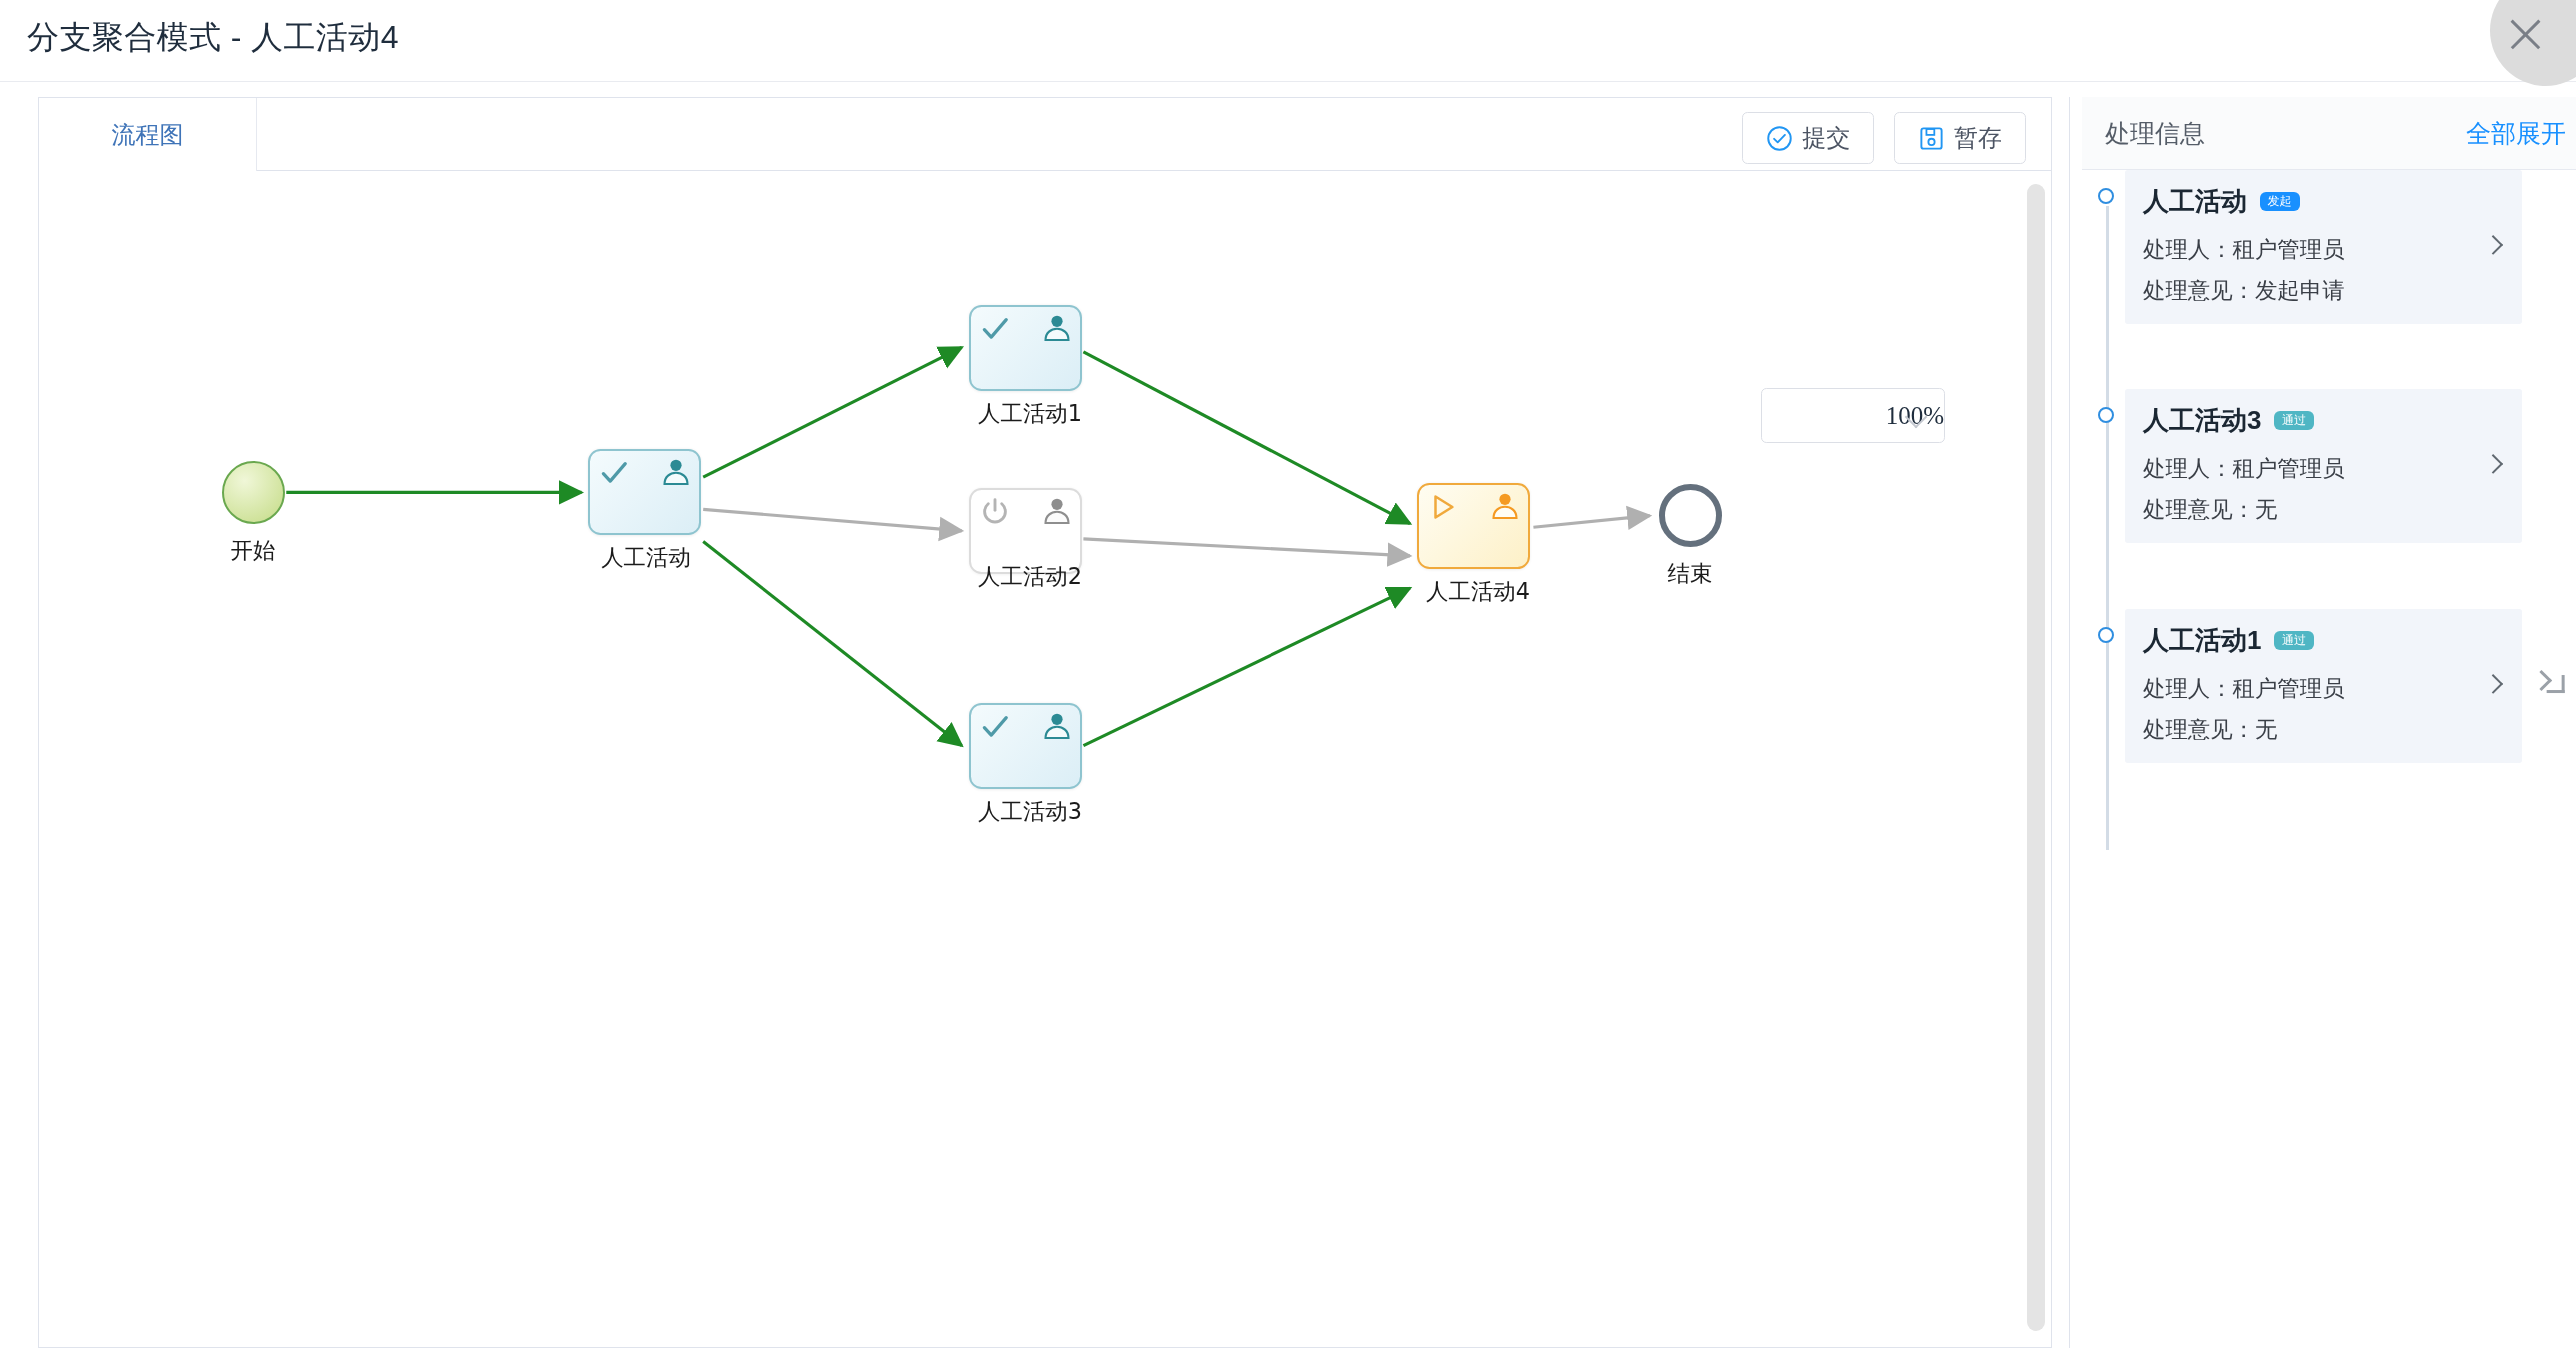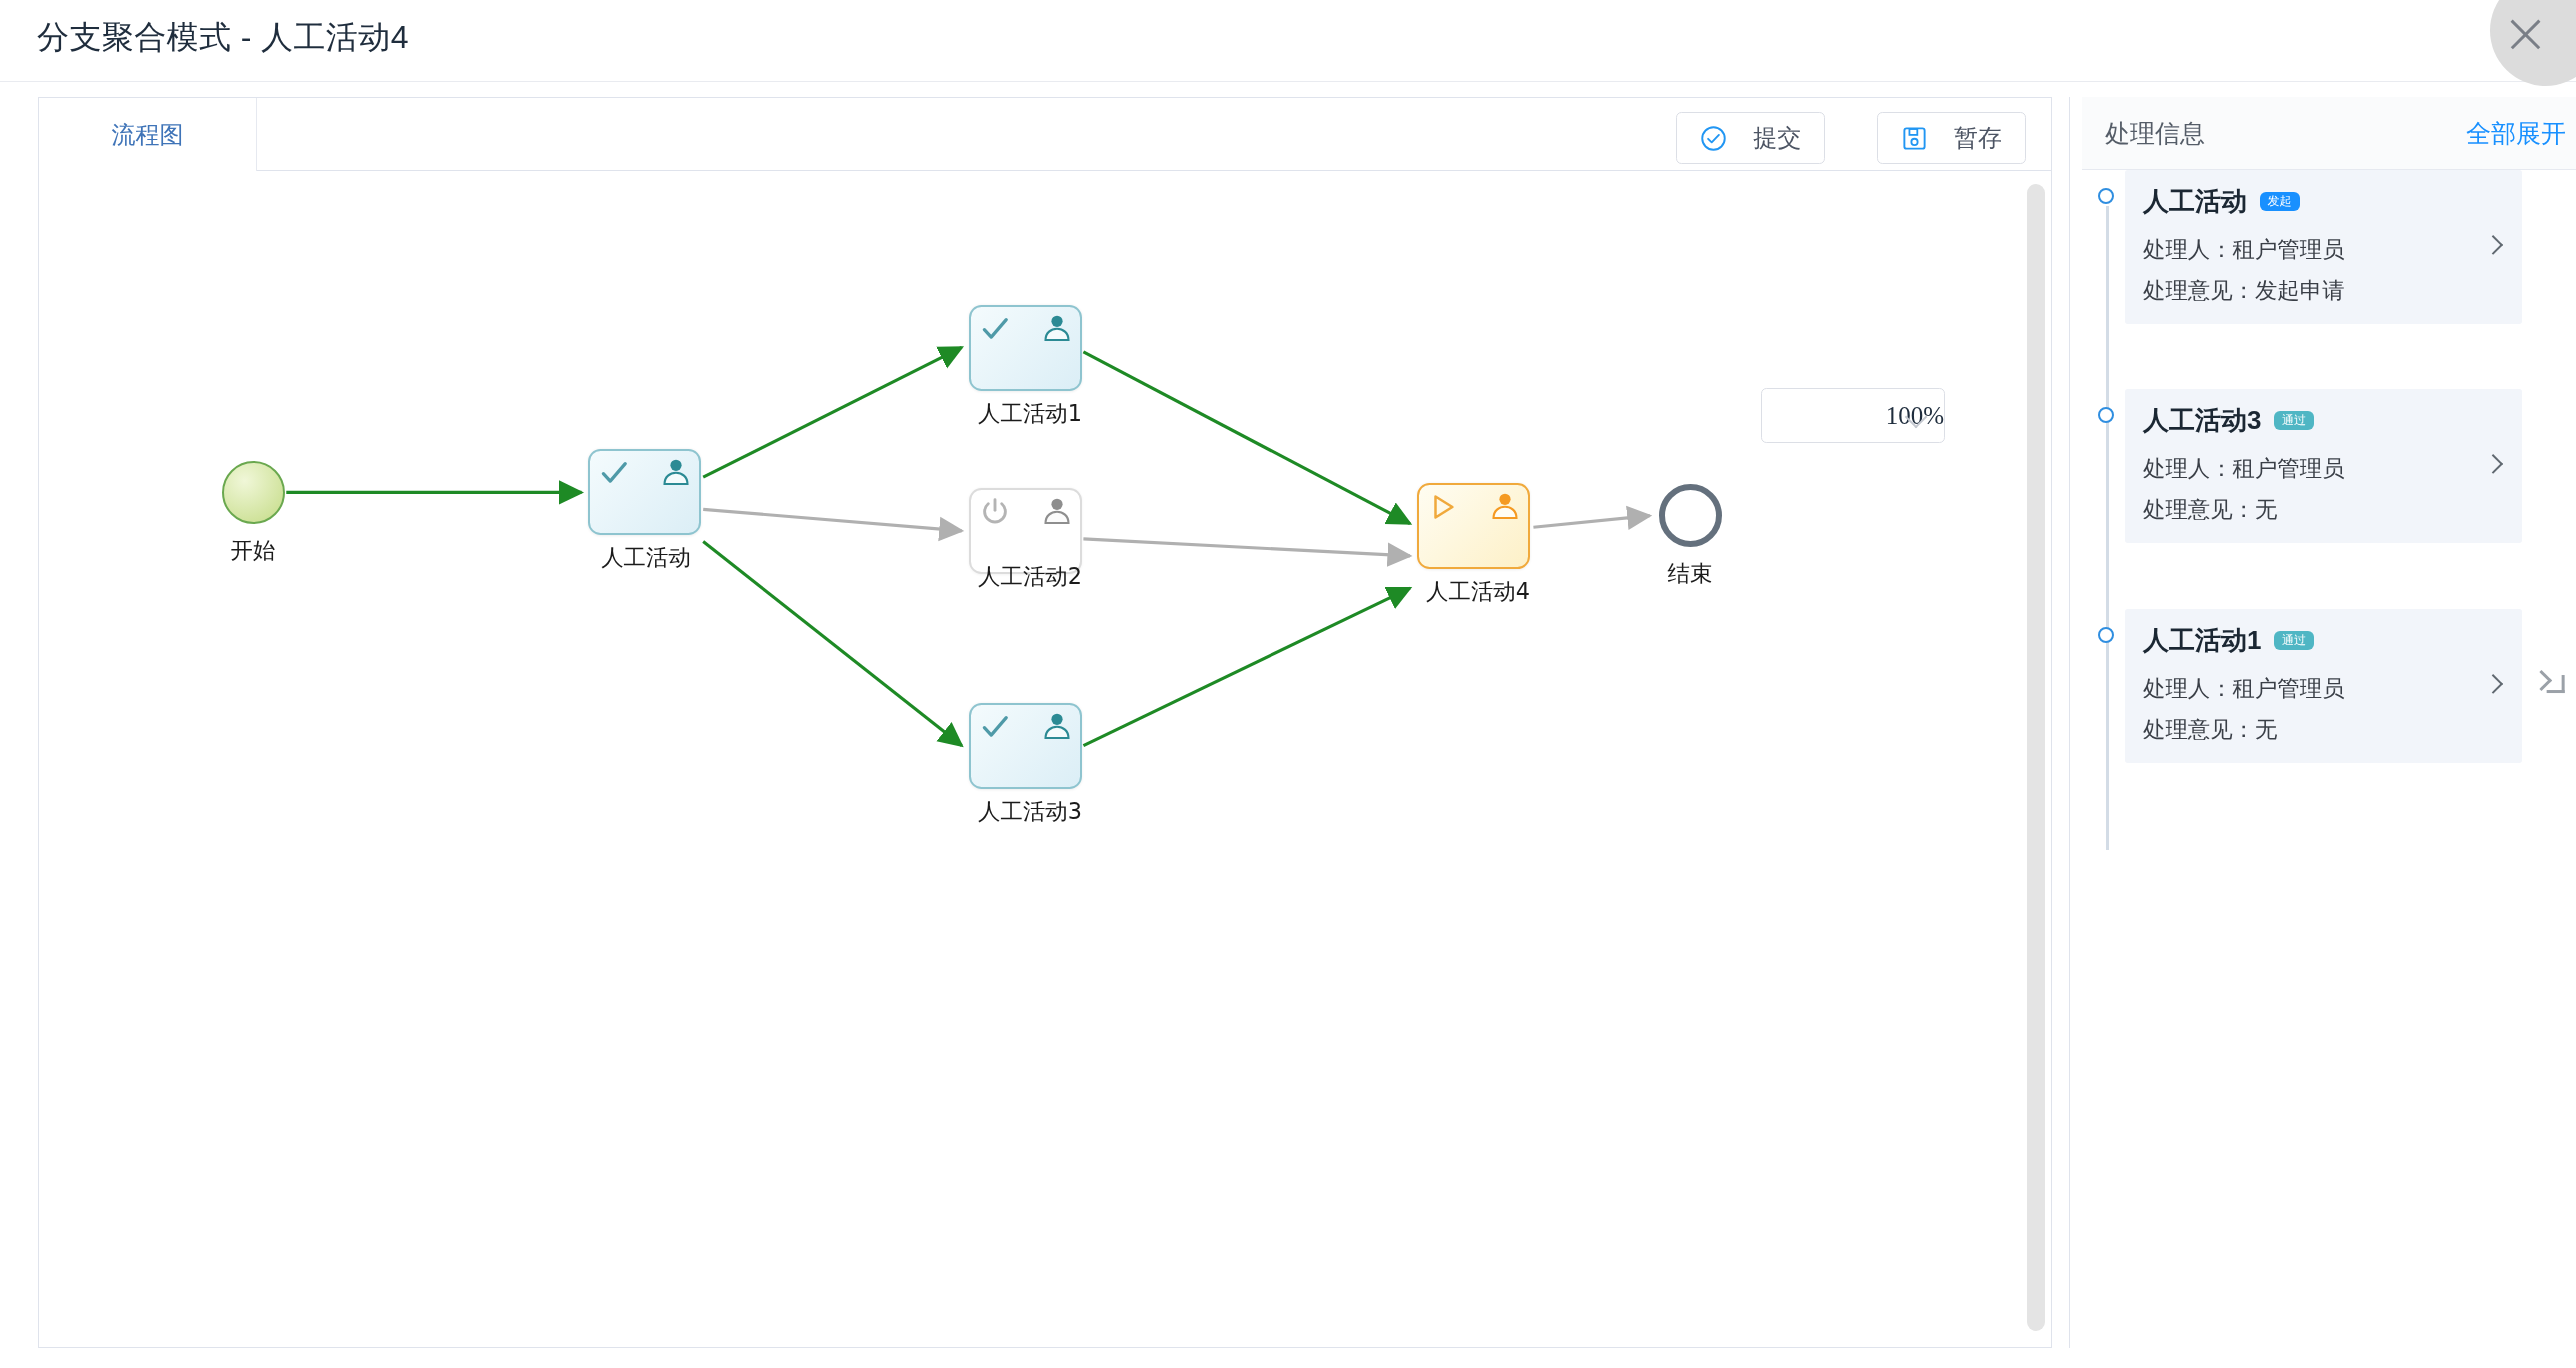--- a/index.html
+++ b/index.html
@@ -13,21 +13,20 @@
   
   .titlebar {
     position: absolute; left: 0; top: 0; width: 2576px; height: 82px;
     border-bottom: 1.8px solid #e9ebf0;
     background: #fff;
   }
   .titlebar-text {
     position: absolute; left: 27px; top: 16px;
     font-size: 32px; color: #1f2d3d; letter-spacing: 0.4px;
     white-space: nowrap;
-    margin-left: 10px;
   }
   .close-btn {
     position: absolute; right: -25px; top: -25px;
     width: 111px; height: 111px; border-radius: 50%;
     background: #dcdcdc;
   }
   .close-btn .x {
     position: absolute; left: 16px; top: 39px;
     width: 39px; height: 39px;
   }
@@ -60,22 +59,22 @@
   .tab.active { color: #3f74b8; }
   .tabs-spacer { flex: 1; }
 
   .toolbar-btns {
     position: absolute; right: 25px; top: 14.3px;
     display: flex; gap: 19.7px; align-items: center;
   }
   .tb-btn {
     height: 52px; padding: 0 23px; border: 1.8px solid #dcdfe6;
     border-radius: 5.4px; background: #fff; cursor: pointer;
-    display: flex; align-items: center; gap: 26px;
-    font-size: 24px; color: #4c5463; margin-left: 32px;
+    display: flex; align-items: center; gap: 9px;
+    font-size: 24px; color: #4c5463;
   }
   .tb-icon { width: 27px; height: 27px; display: block; }
 
   
   .canvas {
     position: absolute; left: 0; top: 75px;
     width: 2011px; height: 1172px;
     background: #fff; overflow: hidden;
   }
   .zoom-select {

